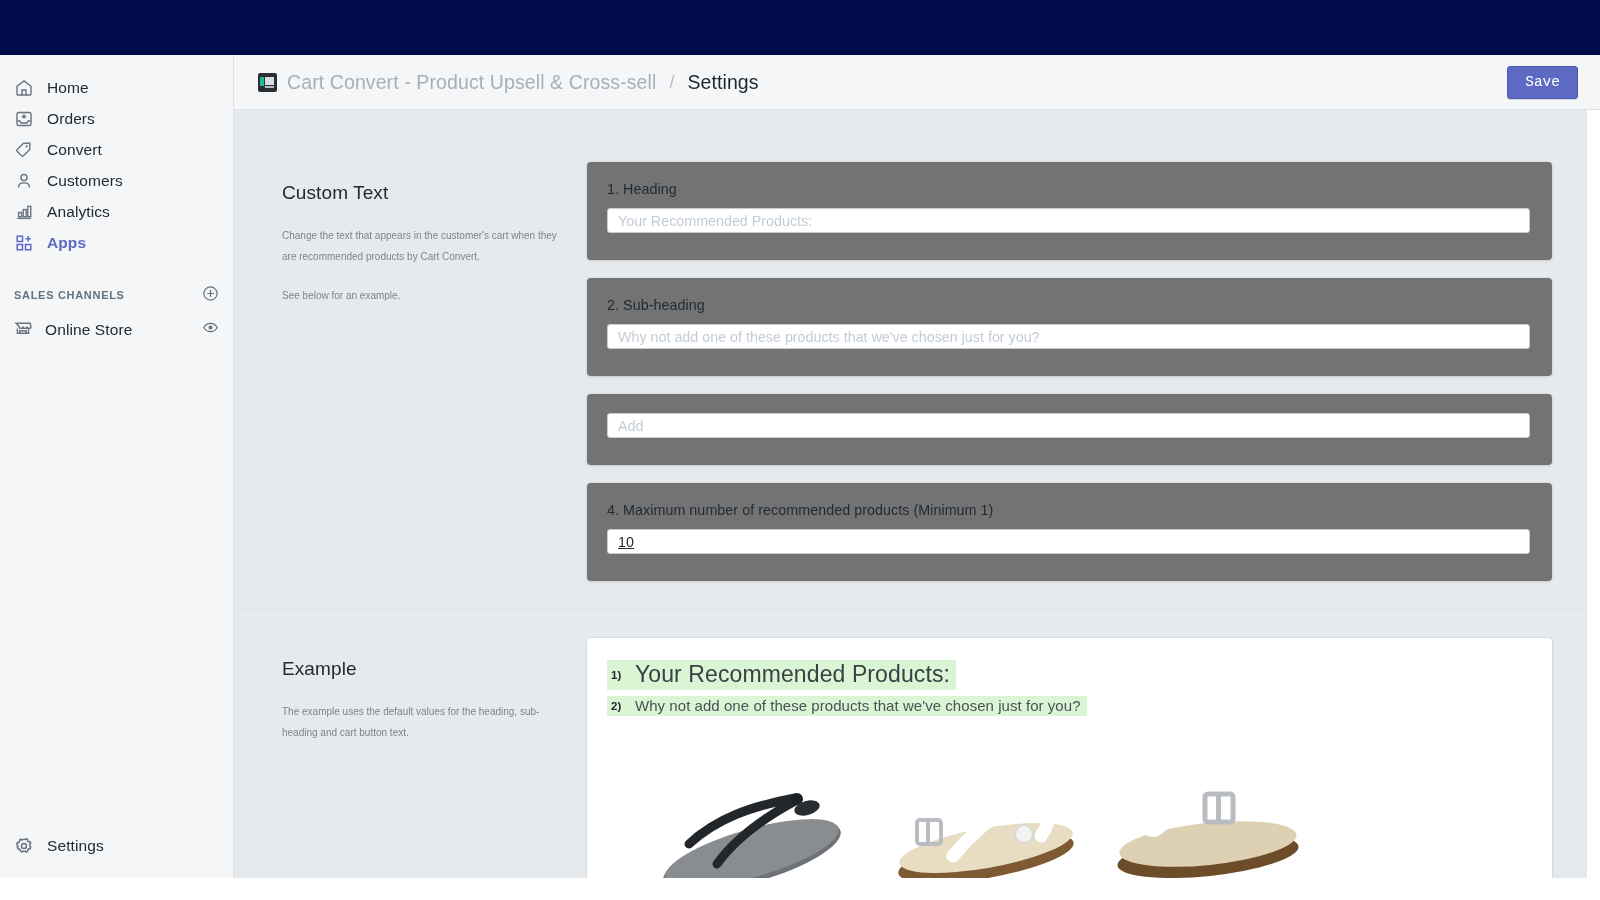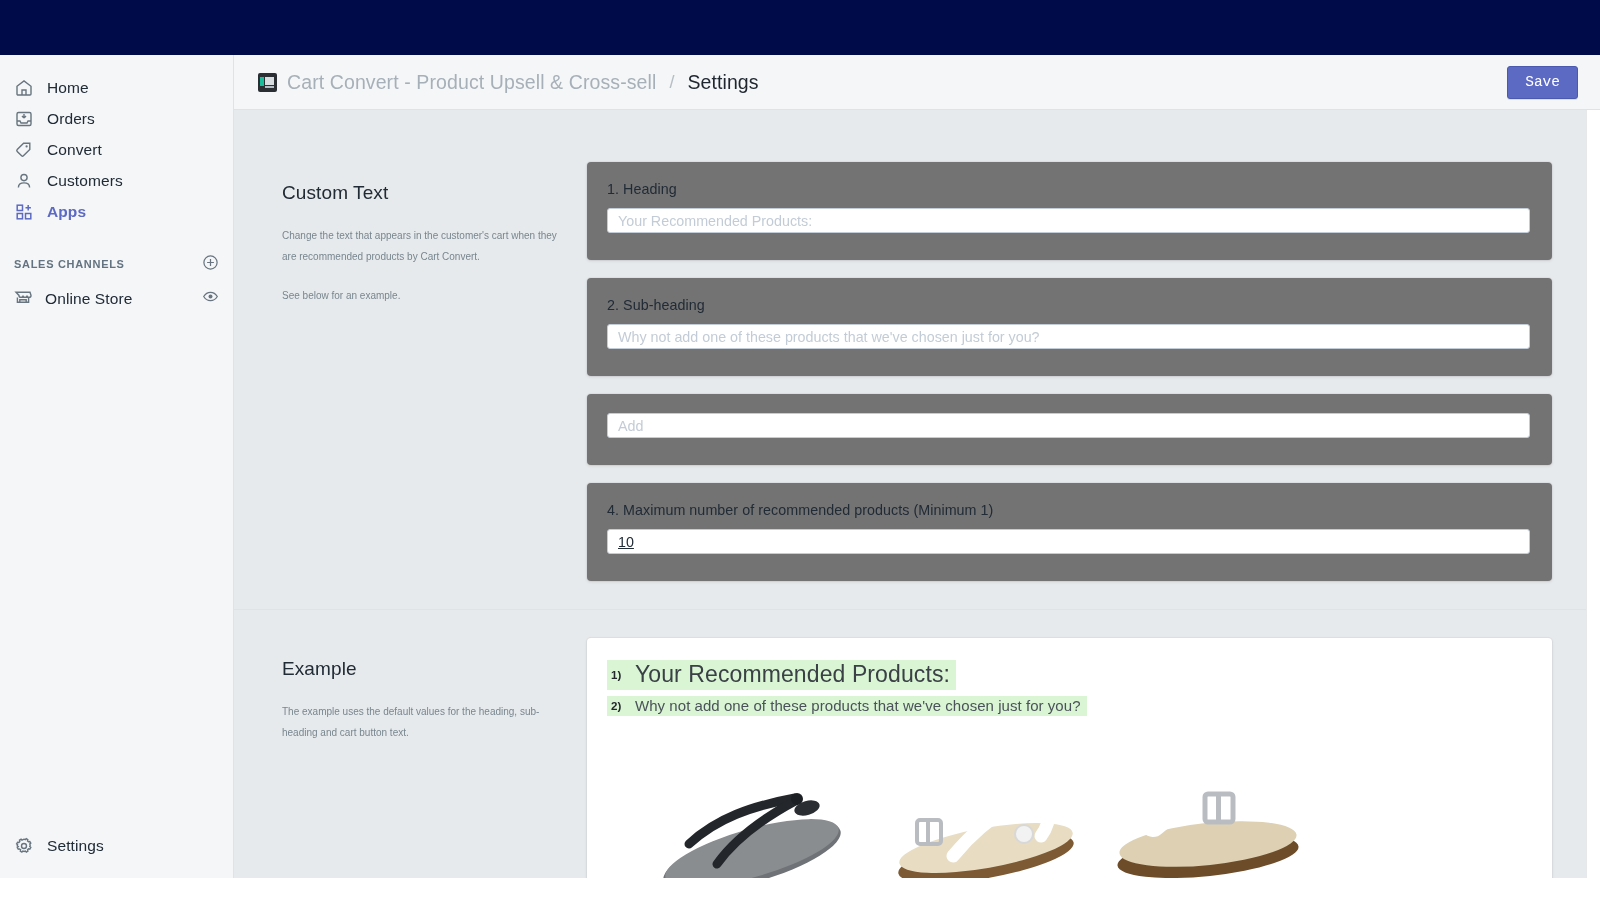--- a/index.html
+++ b/index.html
@@ -203,20 +203,31 @@
       <div class="nav-item">
         <span class="ico">
           <svg width="20" height="20" viewBox="0 0 20 20" fill="none" stroke="#68747f" stroke-width="1.4">
             <circle cx="10" cy="6.6" r="3.1"></circle>
             <path d="M4.4 16.5c0-3 2.5-4.6 5.6-4.6s5.6 1.6 5.6 4.6"></path>
           </svg>
         </span>
         <span class="nav-label">Customers</span>
       </div>
 
+      <div class="nav-item">
+        <span class="ico">
+          <svg width="20" height="20" viewBox="0 0 20 20" fill="none" stroke="#68747f" stroke-width="1.4">
+            <path d="M3.2 16.4h13.6"></path>
+            <rect x="4.6" y="10.5" width="3" height="4.2"></rect>
+            <rect x="9.2" y="7.6" width="3" height="7.1"></rect>
+            <rect x="13.8" y="4.4" width="3" height="10.3"></rect>
+          </svg>
+        </span>
+        <span class="nav-label">Analytics</span>
+      </div>
 
 
       <div class="nav-item active">
         <span class="ico">
           <svg width="20" height="20" viewBox="0 0 20 20" fill="none" stroke="#5c6ac4" stroke-width="1.5">
             <rect x="3.2" y="3.2" width="5.3" height="5.3"></rect>
             <rect x="3.2" y="11.5" width="5.3" height="5.3"></rect>
             <rect x="11.5" y="11.5" width="5.3" height="5.3"></rect>
             <path d="M14.2 3v5.4M11.5 5.7h5.4"></path>
           </svg>

